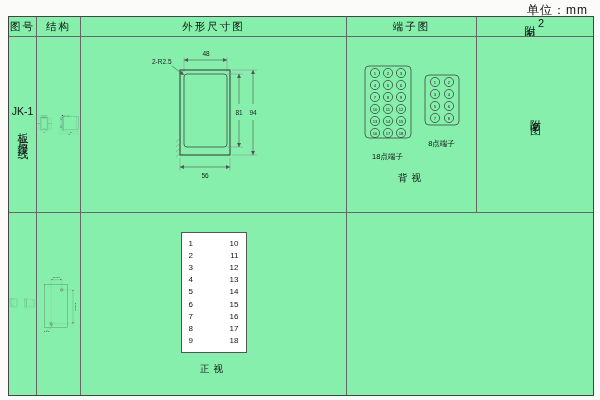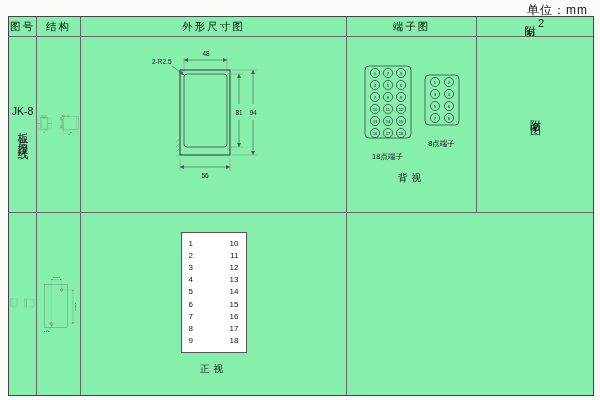--- a/index.html
+++ b/index.html
@@ -52,21 +52,21 @@
   <div class="c hd">图号</div>
   <div class="c hd">结构</div>
   <div class="c hd">外形尺寸图</div>
   <div class="c hd">端子图</div>
 
   <div class="c">
     <span class="vt">附图2</span>
   </div>
 
   <div class="c structcell">
-    <span>JK-8</span>
+    <span>JK-1</span>
     <span class="vt">板后接线</span>
   </div>
 
   <div class="c drawrow">
 
     <svg width="112" height="158" viewBox="0 0 112 158">
       <rect x="32" y="16" width="34" height="12" class="obj2"></rect>
       <line x1="37" y1="16" x2="37" y2="28" class="obj2"></line>
         <line x1="42" y1="16" x2="42" y2="28" class="obj2"></line>
       <line x1="47" y1="16" x2="47" y2="28" class="obj2"></line>

